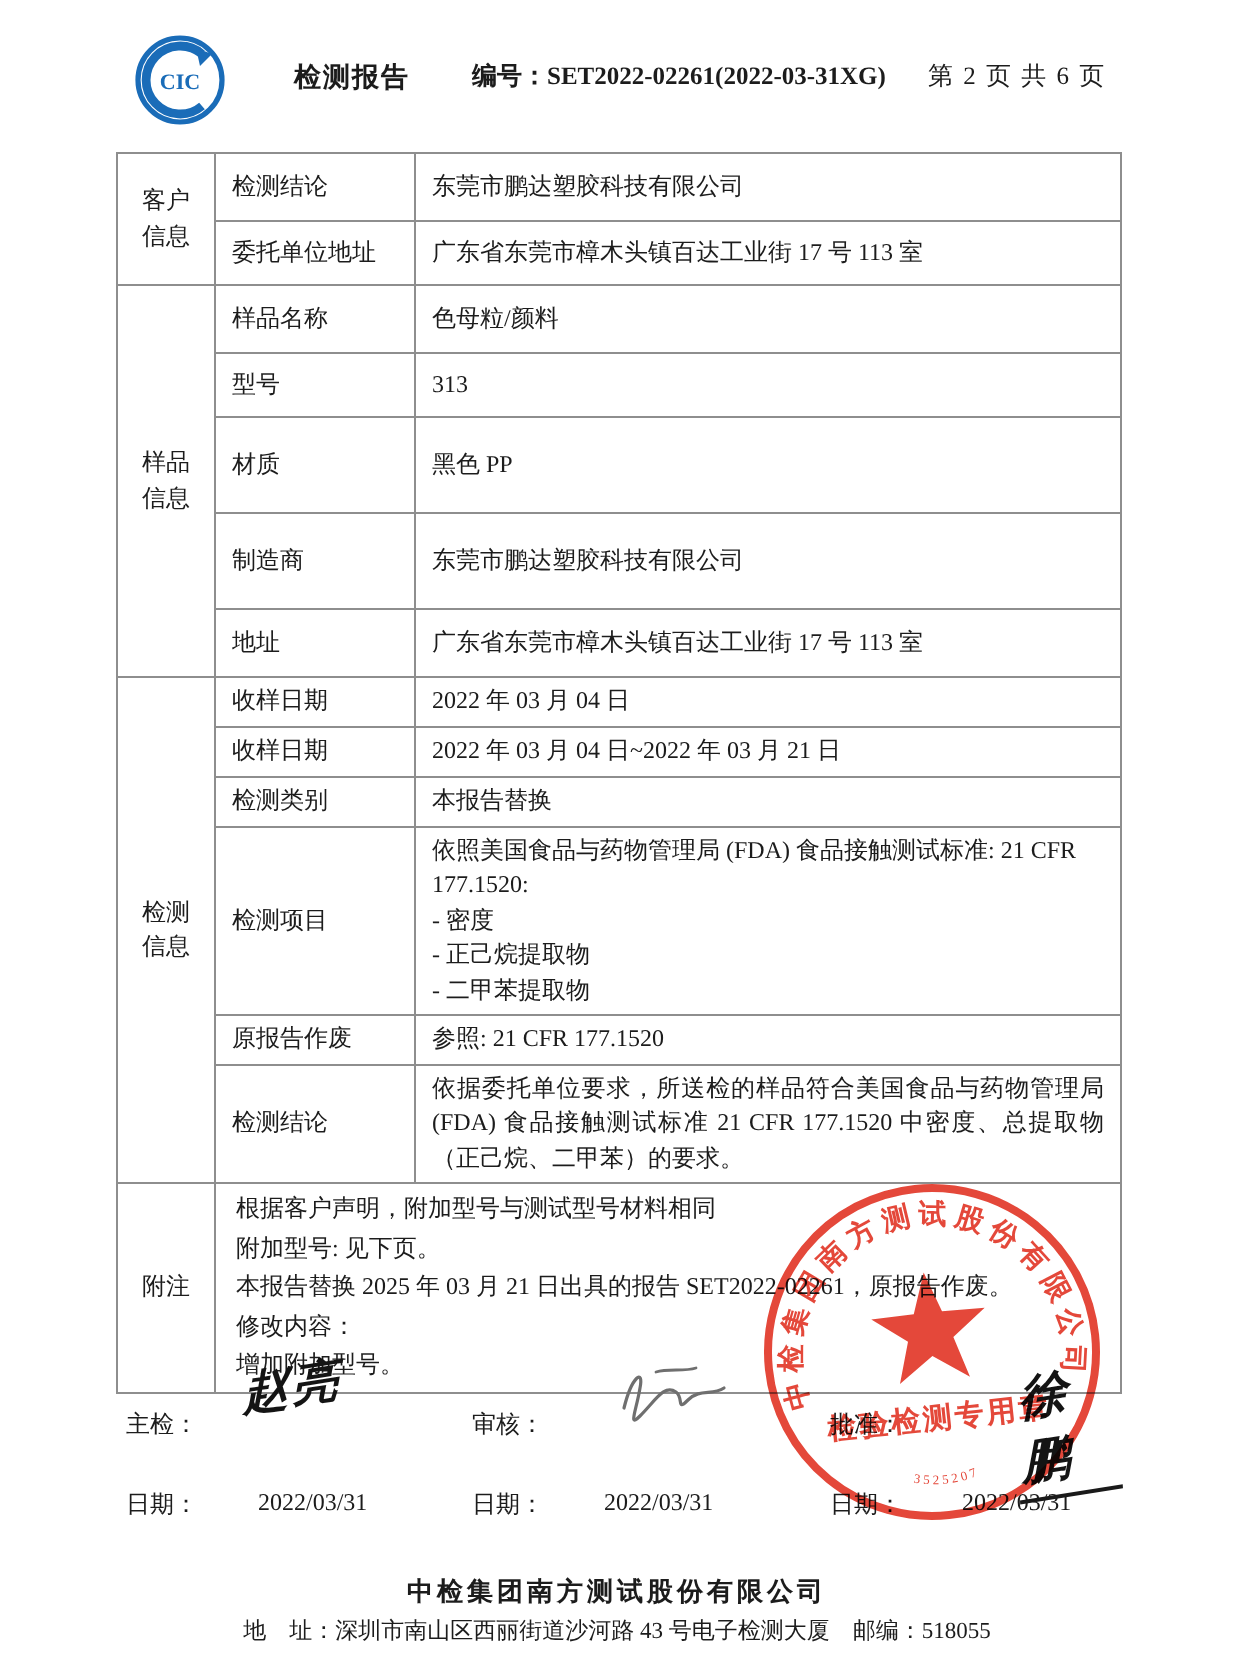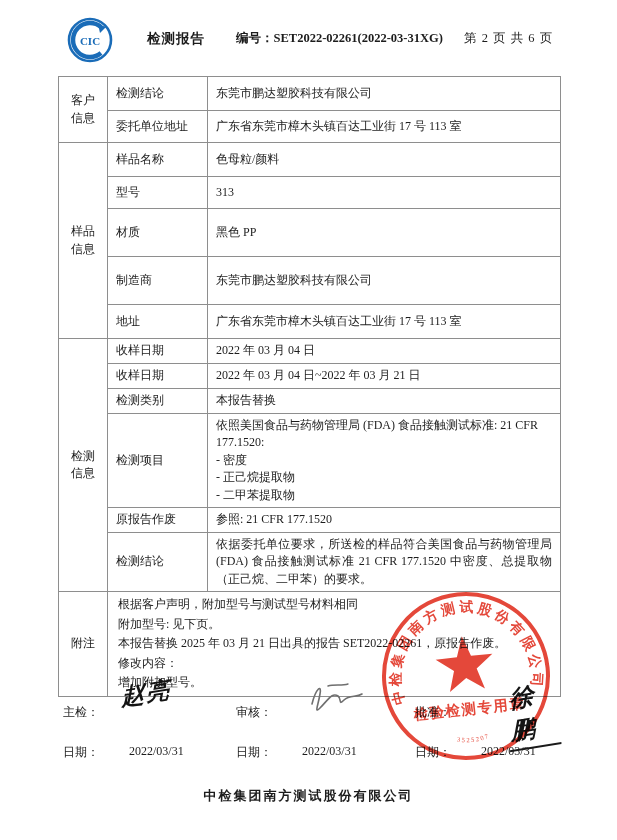--- a/index.html
+++ b/index.html
@@ -177,15 +177,18 @@
     </text>
     <text x="92" y="130" text-anchor="middle" font-size="14.5" font-weight="bold" fill="#e23a2b" letter-spacing="1.5" font-family="Liberation Serif, serif">检验检测专用章</text>
     <path id="sealBottom" d="M 48,138 A 58,58 0 0 0 136,138" fill="none"></path>
     <text font-size="6.5" fill="#e23a2b" font-family="Liberation Serif, serif">
       <textPath href="#sealBottom" startOffset="50%" text-anchor="middle">3 5 2 5 2 0 7</textPath>
     </text>
   </svg>
 
   <div class="footer">
     <div class="foot-company">中检集团南方测试股份有限公司</div>
+    <div class="foot-line">
+      <span>地　址：</span><span>深圳市南山区西丽街道沙河路 43 号电子检测大厦</span><span>　邮编：</span><span>518055</span>
+    </div>
   </div>
 
 </div>
 
 </body></html>

